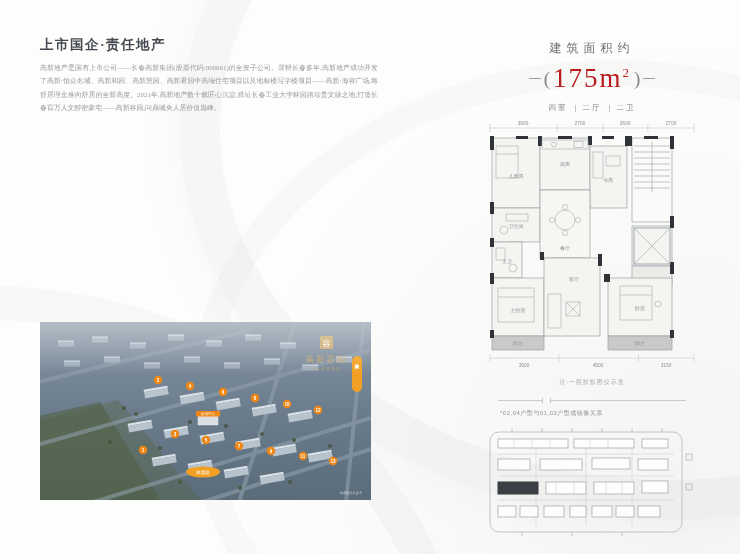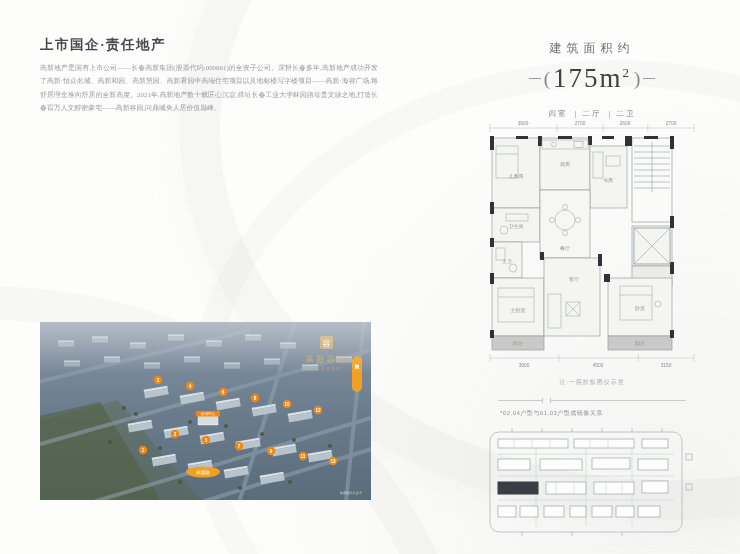--- a/index.html
+++ b/index.html
@@ -20,23 +20,23 @@
 
   .aerial-wrap{position:absolute;left:40px;top:322px;width:331px;height:178px;}
   .aerial-wrap svg{display:block;}
 
   
   .col-right{position:absolute;left:478px;top:40px;width:228px;text-align:center;color:#5c6166;}
   .area-label{font-size:12px;letter-spacing:5px;color:#6d7277;}
   .area-row{display:flex;align-items:center;justify-content:center;margin-top:6px;color:#3f444a;}
   .area-row .dash{display:inline-block;width:12px;height:1px;background:#9a9ea3;}
   .area-row .paren{font-size:19px;color:#7f848a;margin:0 3px;font-weight:400;}
-  .area-value{font-size:27px;letter-spacing:2px;color:#404040;}
+  .area-value{font-size:27px;letter-spacing:2px;color:#b91c1c;}
   .area-value sup{font-size:13px;}
-  .layout-row{margin-top:15px;font-size:7.5px;color:#7e8389;letter-spacing:2px;display:flex;justify-content:center;align-items:center;gap:7px;}
+  .layout-row{margin-top:9px;font-size:7.5px;color:#7e8389;letter-spacing:2px;display:flex;justify-content:center;align-items:center;gap:7px;}
   .layout-row .sep{display:inline-block;width:1px;height:7px;background:#c2c5c8;}
 
   .plan-wrap{position:absolute;left:482px;top:118px;width:220px;height:252px;}
   .plan-caption{position:absolute;left:482px;top:378px;width:220px;text-align:center;font-size:6px;color:#a3a7ab;letter-spacing:1px;font-family:"Liberation Sans",sans-serif;}
   .divider{position:absolute;left:498px;top:399px;width:190px;height:3px;}
   .divider .seg{position:absolute;top:1px;height:1px;background:#cccccc;}
   .divider .seg.l{left:0;width:44px;}
   .divider .seg.r{left:52px;width:136px;}
   .divider .tick{position:absolute;top:-1px;width:1px;height:5px;background:#c4c4c4;}
   .mirror-note{position:absolute;left:500px;top:409px;font-size:6px;color:#8e9297;letter-spacing:.5px;font-family:"Liberation Sans",sans-serif;}

